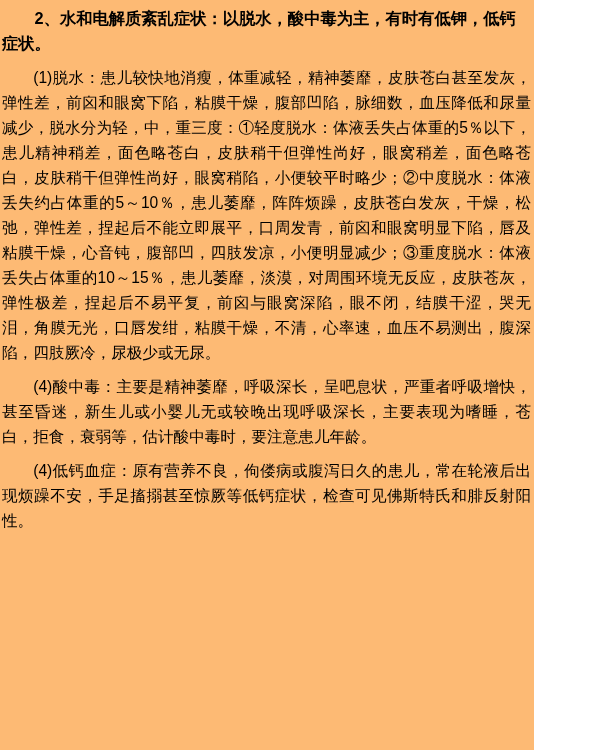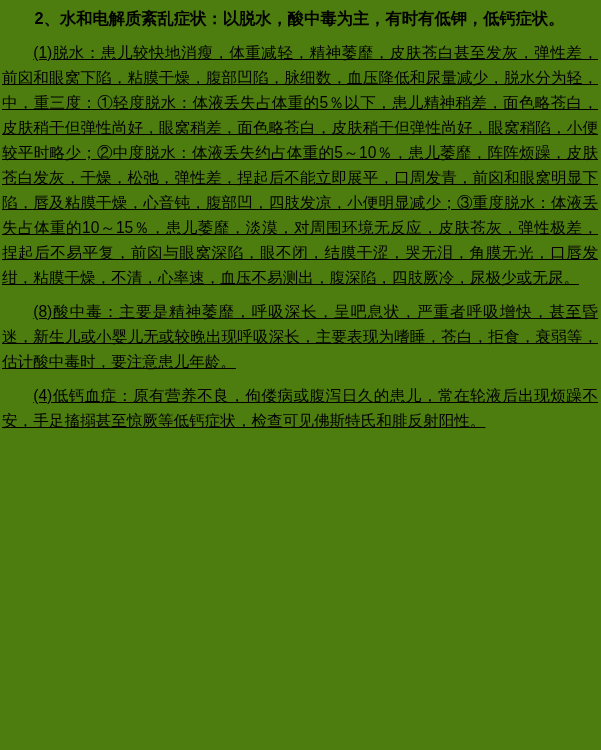--- a/index.html
+++ b/index.html
@@ -1,53 +1,52 @@
 <!DOCTYPE html>
 <html><head>
 <meta charset="utf-8">
 <style>
   html, body {
     margin: 0;
     padding: 0;
     background: #ffffff;
   }
   .page {
-    width: 601px;
+    width: 534px;
     height: 750px;
     box-sizing: border-box;
-    background: #4d7c0f;
+    background: #fdba74;
     padding: 6px 3px 0 2px;
     overflow: hidden;
     font-family: "Liberation Sans", sans-serif;
     color: #000000;
     font-size: 15.6px;
     line-height: 25px;
     text-align: justify;
   }
   .doc-title {
     font-weight: bold;
     font-size: 16.3px;
     text-indent: 2em;
     margin: 0 0 9px 0;
     text-align: left;
   }
   .para {
     margin: 0 0 9px 0;
     text-indent: 2em;
-    text-decoration: underline;
   }
 </style>
 </head>
 <body>
 
 <div class="page">
   <div class="doc-title">2、水和电解质紊乱症状：以脱水，酸中毒为主，有时有低钾，低钙症状。</div>
 
   <p class="para">(1)脱水：患儿较快地消瘦，体重减轻，精神萎靡，皮肤苍白甚至发灰，弹性差，前囟和眼窝下陷，粘膜干燥，腹部凹陷，脉细数，血压降低和尿量减少，脱水分为轻，中，重三度：①轻度脱水：体液丢失占体重的5％以下，患儿精神稍差，面色略苍白，皮肤稍干但弹性尚好，眼窝稍差，面色略苍白，皮肤稍干但弹性尚好，眼窝稍陷，小便较平时略少；②中度脱水：体液丢失约占体重的5～10％，患儿萎靡，阵阵烦躁，皮肤苍白发灰，干燥，松弛，弹性差，捏起后不能立即展平，口周发青，前囟和眼窝明显下陷，唇及粘膜干燥，心音钝，腹部凹，四肢发凉，小便明显减少；③重度脱水：体液丢失占体重的10～15％，患儿萎靡，淡漠，对周围环境无反应，皮肤苍灰，弹性极差，捏起后不易平复，前囟与眼窝深陷，眼不闭，结膜干涩，哭无泪，角膜无光，口唇发绀，粘膜干燥，不清，心率速，血压不易测出，腹深陷，四肢厥冷，尿极少或无尿。</p>
 
 
 
-  <p class="para">(8)酸中毒：主要是精神萎靡，呼吸深长，呈吧息状，严重者呼吸增快，甚至昏迷，新生儿或小婴儿无或较晚出现呼吸深长，主要表现为嗜睡，苍白，拒食，衰弱等，估计酸中毒时，要注意患儿年龄。</p>
+  <p class="para">(4)酸中毒：主要是精神萎靡，呼吸深长，呈吧息状，严重者呼吸增快，甚至昏迷，新生儿或小婴儿无或较晚出现呼吸深长，主要表现为嗜睡，苍白，拒食，衰弱等，估计酸中毒时，要注意患儿年龄。</p>
 
 
   <p class="para">(4)低钙血症：原有营养不良，佝偻病或腹泻日久的患儿，常在轮液后出现烦躁不安，手足搐搦甚至惊厥等低钙症状，检查可见佛斯特氏和腓反射阳性。</p>
 
 </div>
 
 </body></html>

